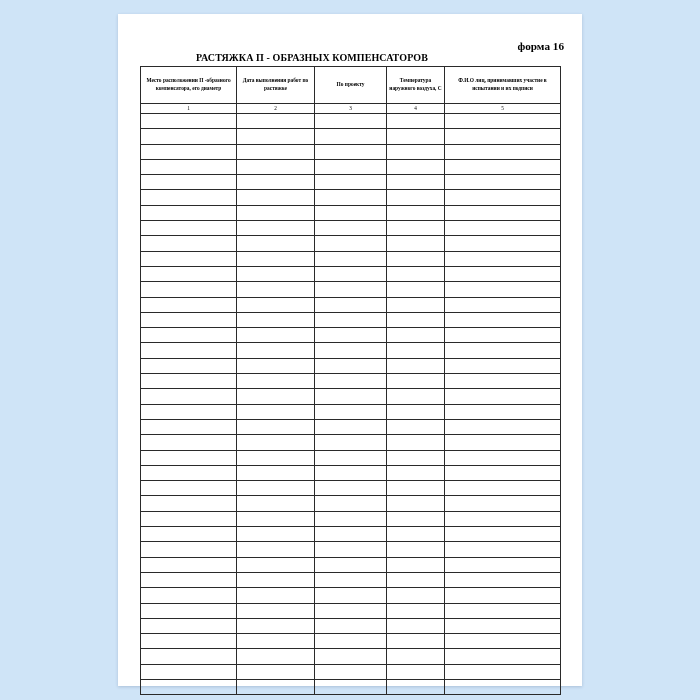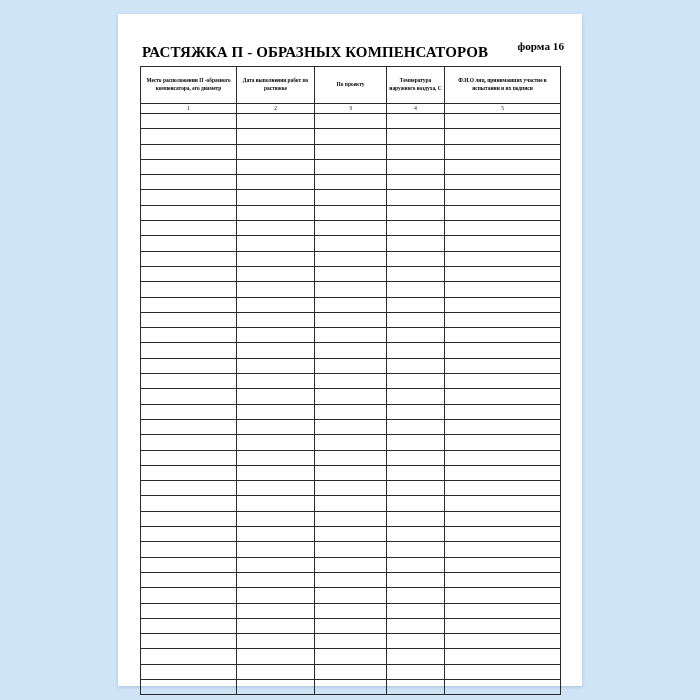--- a/index.html
+++ b/index.html
@@ -30,24 +30,24 @@
   .doc-header {
     position: absolute;
     left: 0;
     top: 26px;
     width: 464px;
     height: 18px;
   }
   .doc-title {
     position: absolute;
     left: 24px;
-    top: 4px;
+    top: 12px;
     width: 340px;
     text-align: center;
-    font-size: 15px;
+    font-size: 10px;
     font-weight: bold;
     letter-spacing: 0.1px;
     color: #000;
     white-space: nowrap;
   }
   .doc-form-no {
     position: absolute;
     right: 18px;
     top: 0;
     font-size: 11.2px;

